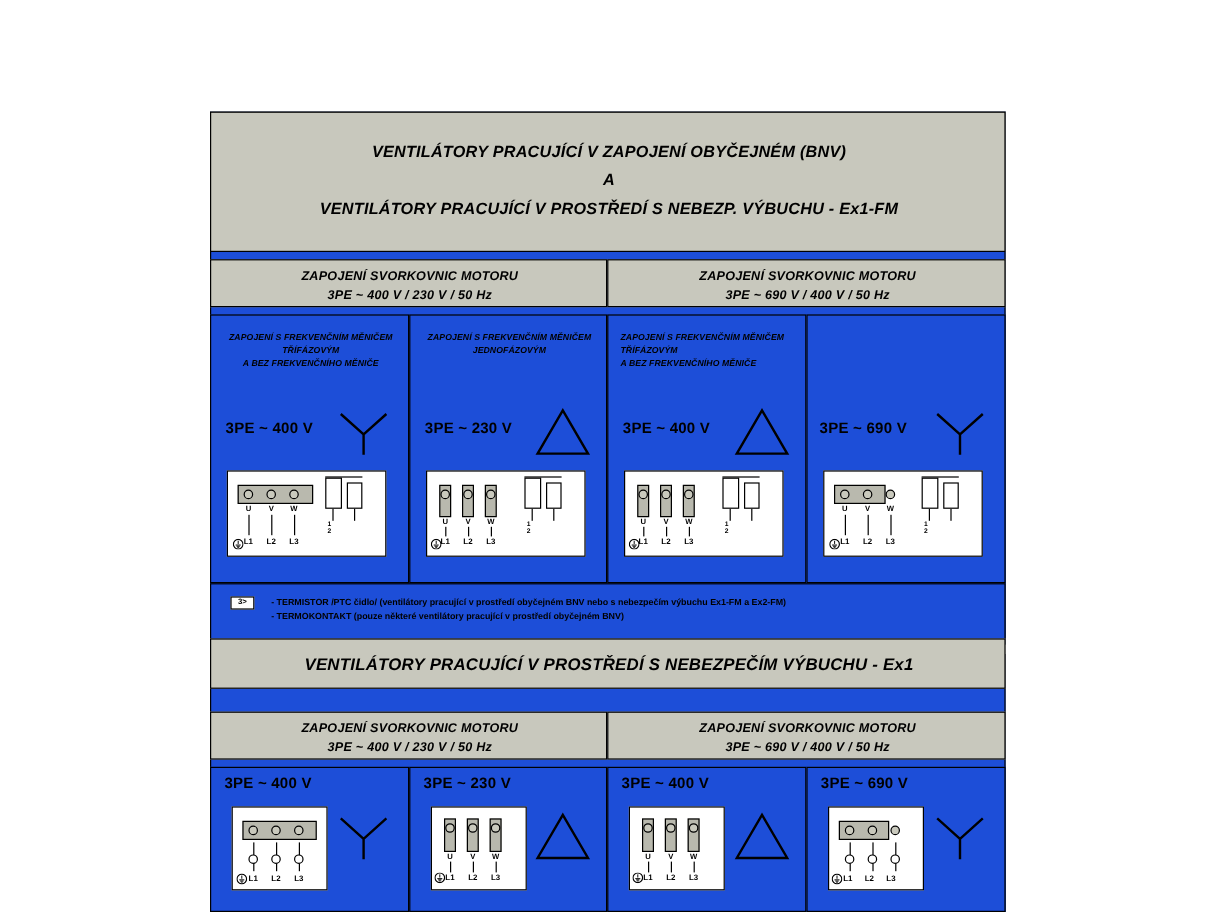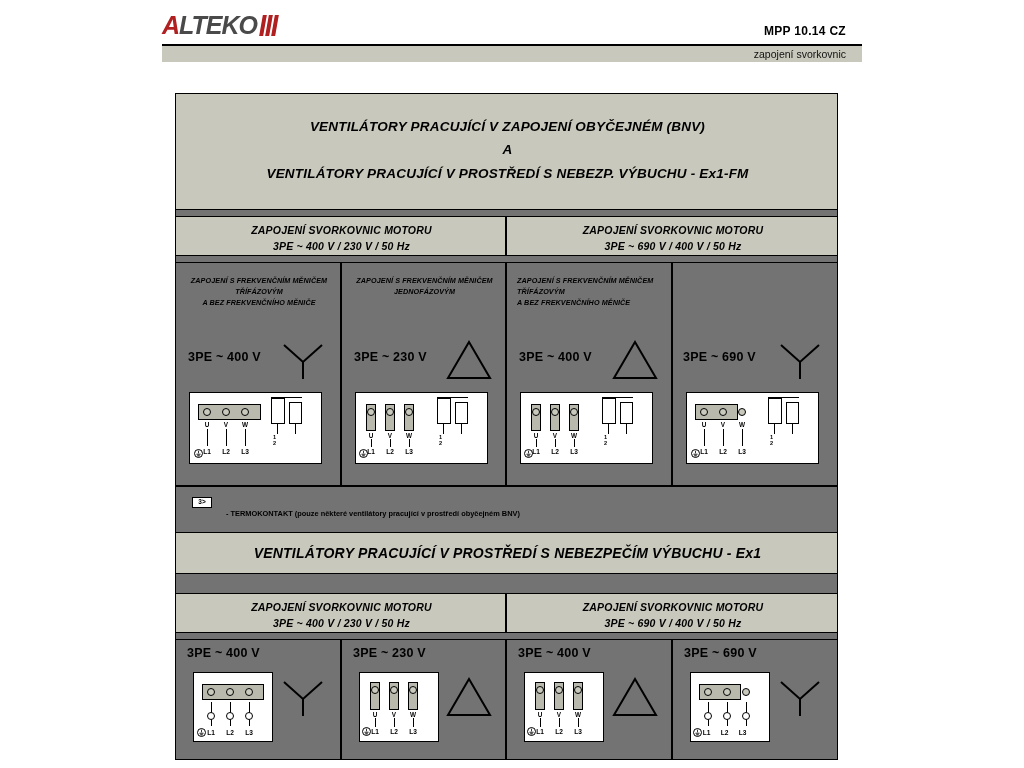--- a/index.html
+++ b/index.html
@@ -34,21 +34,21 @@
     background:#c8c8bd;
   }
   .subbar-label{
     position:absolute;right:178px;top:48px;
     font-size:10.5px;color:#111;
   }
 
   
   .bk{position:absolute;border:1px solid #000;box-sizing:border-box;}
   .gray{background:#c8c8bd;}
-  .white{background:#737373;text-decoration:underline;}
+  .white{background:#1d4ed8;text-decoration:underline;}
 
   .ttl{
     text-align:center;font-style:italic;font-weight:bold;
     font-size:13.5px;letter-spacing:.2px;
   }
   .hdr2{
     text-align:center;font-style:italic;font-weight:bold;font-size:10.5px;
     letter-spacing:.2px;
   }
   .small-cap{
@@ -85,34 +85,20 @@
     position:absolute;border:1px solid #000;background:#fff;box-sizing:border-box;
     font-size:6.5px;font-weight:bold;text-align:center;line-height:1;
     display:flex;align-items:center;justify-content:center;
   }
 </style>
 </head>
 <body>
 
 <div class="page">
 
-  <div class="header">
-    <div class="logo">
-      <span class="logo-mark"><span class="a">A</span>LTEKO</span>
-      <span class="logo-bars">
-          <i></i>
-          <i></i>
-          <i></i>
-        </span>
-    </div>
-    <div class="doc-code">MPP 10.14 CZ</div>
-    <div class="rule"></div>
-    <div class="subbar"></div>
-    <div class="subbar-label">zapojení svorkovnic</div>
-  </div>
 
   <div class="bk white" style="left:175px;top:93px;width:663px;height:444px;"></div>
 
   <div class="bk gray" style="left:175px;top:93px;width:663px;height:117px;">
     <div class="ttl" style="position:absolute;left:0;top:25px;width:663px;">VENTILÁTORY PRACUJÍCÍ V ZAPOJENÍ OBYČEJNÉM (BNV)</div>
     <div class="ttl" style="position:absolute;left:0;top:48px;width:663px;">A</div>
     <div class="ttl" style="position:absolute;left:0;top:72px;width:663px;">VENTILÁTORY PRACUJÍCÍ V PROSTŘEDÍ S NEBEZP. VÝBUCHU - Ex1-FM</div>
   </div>
 
   <div class="bk gray" style="left:175px;top:216px;width:331px;height:40px;">
@@ -281,20 +267,21 @@
       <div class="ptcbox" style="left:100px;top:10px;width:13px;height:22px;"></div>
       <div class="ptcline" style="left:82px;top:5px;width:31px;height:1px;"></div>
       <div class="ptcline" style="left:88px;top:32px;width:1px;height:10px;"></div>
       <div class="ptcline" style="left:106px;top:32px;width:1px;height:10px;"></div>
       <div class="ptctxt" style="left:84px;top:42px;">1 2</div>
     </div>
   </div>
 
   <div class="bk white" style="left:175px;top:486px;width:663px;height:51px;">
     <div class="legend-chip" style="left:16px;top:10px;width:20px;height:11px;">3&gt;</div>
+    <div class="note" style="position:absolute;left:50px;top:9px;">- TERMISTOR /PTC čidlo/ (ventilátory pracující v prostředí obyčejném BNV nebo s nebezpečím výbuchu Ex1-FM a Ex2-FM)</div>
     <div class="note" style="position:absolute;left:50px;top:21px;">- TERMOKONTAKT (pouze některé ventilátory pracující v prostředí obyčejném BNV)</div>
   </div>
 
   <div class="bk white" style="left:175px;top:545px;width:663px;height:215px;"></div>
 
   <div class="bk gray" style="left:175px;top:532px;width:663px;height:42px;">
     <div class="ttl" style="position:absolute;left:0;top:12px;width:663px;font-size:14px;">VENTILÁTORY PRACUJÍCÍ V PROSTŘEDÍ S NEBEZPEČÍM VÝBUCHU - Ex1</div>
   </div>
 
   <div class="bk gray" style="left:175px;top:593px;width:331px;height:40px;">

